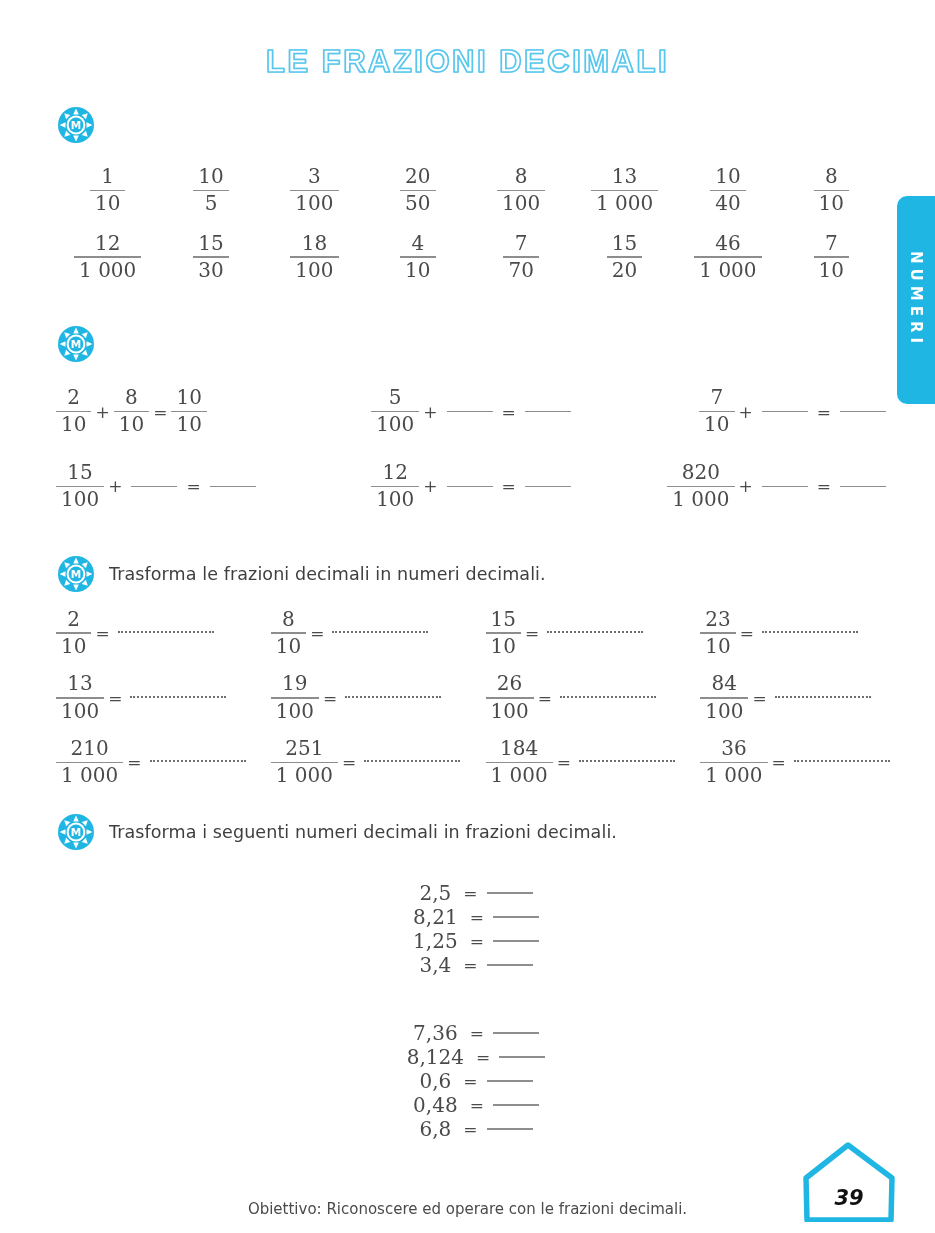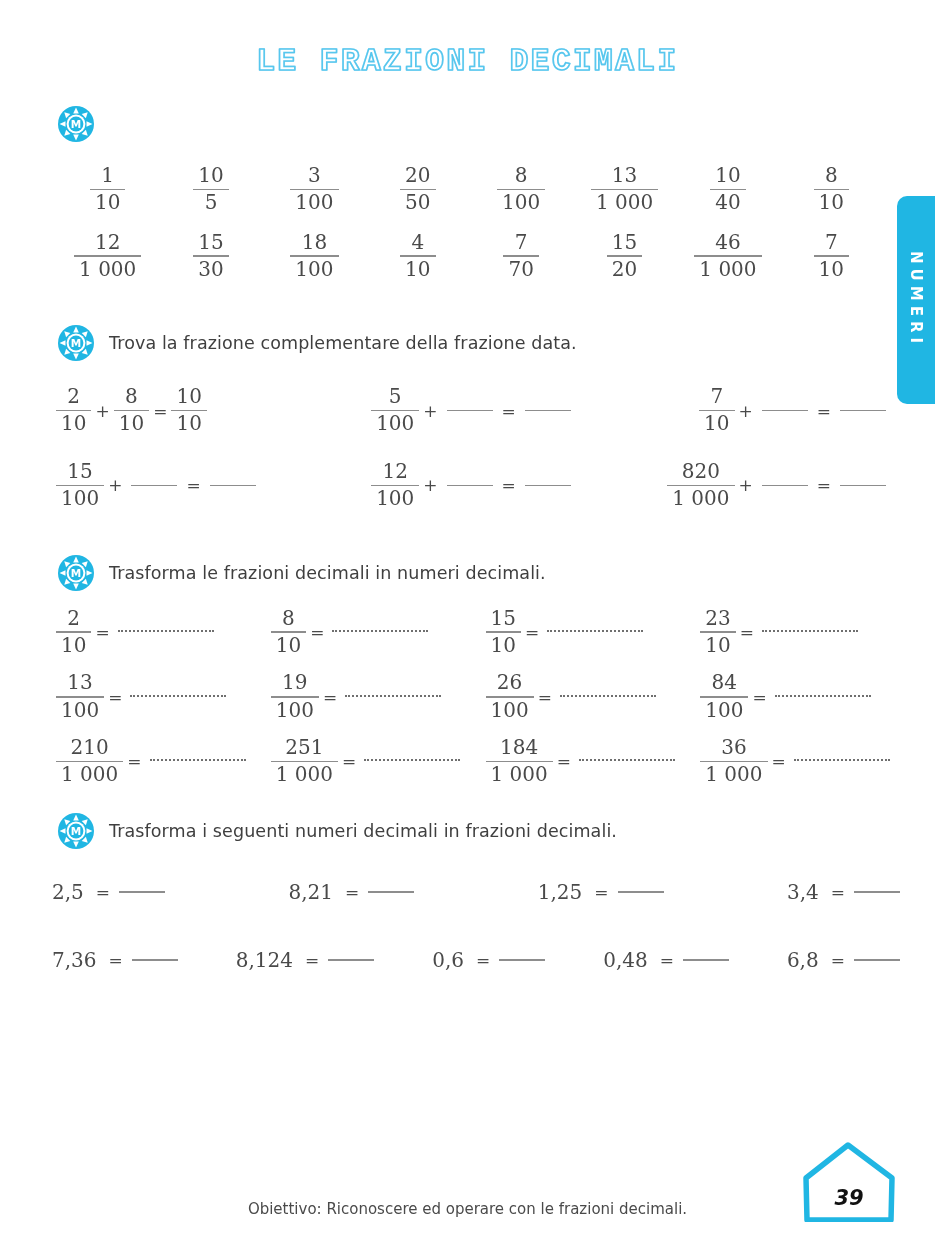--- a/index.html
+++ b/index.html
@@ -11,21 +11,21 @@
     color: #3b3b3b;
     position: relative;
     overflow: hidden;
   }
 
   
   .page-title {
     text-align: center;
     margin: 0;
     padding-top: 44px;
-    font-family: Liberation Mono, monospace;
+    font-family: Liberation Sans, sans-serif;
     font-size: 31px;
     font-weight: bold;
     letter-spacing: 2.5px;
     color: #ffffff;
     -webkit-text-stroke: 1.6px #57c7ee;
     text-shadow:
        1px 0 0 #bfe7f7, -1px 0 0 #bfe7f7,
        0 1px 0 #bfe7f7, 0 -1px 0 #bfe7f7;
   }
 
@@ -142,20 +142,21 @@
 
   
   .ex4-row {
     display: flex;
     align-items: center;
     padding: 0 30px 0 52px;
     justify-content: space-between;
     font-family: "DejaVu Serif", serif;
     font-size: 20px;
     color: #4a4a4a;
+    flex-direction: column;
   }
   .ex4-item { display: flex; align-items: center; white-space: nowrap; }
   .ex4-item .val { padding-right: 8px; }
   .ex4-item .eq { padding: 0 4px; font-size: 17px; }
 
   
   .footer-goal {
     position: absolute;
     left: 0; right: 0;
     top: 1200px;
@@ -347,21 +348,20 @@
         <path d="M7.3 7.3 L13.3 9.1 L9.1 13.3 Z"></path>
         <path d="M30.7 7.3 L28.9 13.3 L24.7 9.1 Z"></path>
         <path d="M7.3 30.7 L9.1 24.7 L13.3 28.9 Z"></path>
         <path d="M30.7 30.7 L24.7 28.9 L28.9 24.7 Z"></path>
       </g>
       <circle cx="19" cy="19" r="9.4" fill="#ffffff"></circle>
       <circle cx="19" cy="19" r="7.4" fill="#20b6e3"></circle>
       <text x="19" y="23.4" text-anchor="middle" font-family="DejaVu Sans, sans-serif" font-size="10.5" font-weight="bold" fill="#ffffff">M</text>
     </svg>
   </div>
-  <div class="ex-text">Trova la frazione complementare della frazione data.</div>
 </div>
 
 <div style="height:24px"></div>
 <div class="ex2-row">
 
   <div class="ex2-item">
     <span class="frac">
       <span class="num">2</span>
       <span class="bar"></span>
       <span class="den">10</span>

